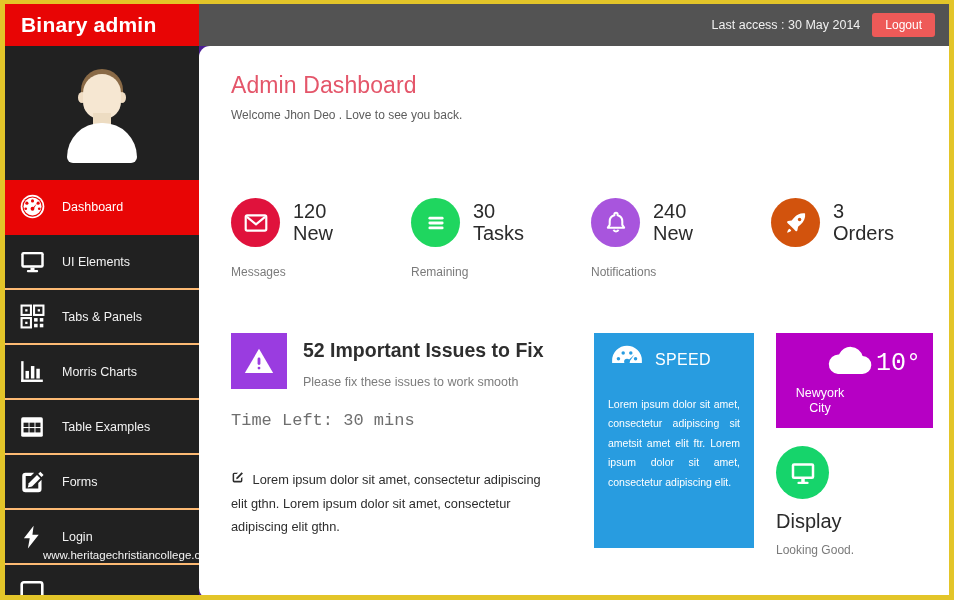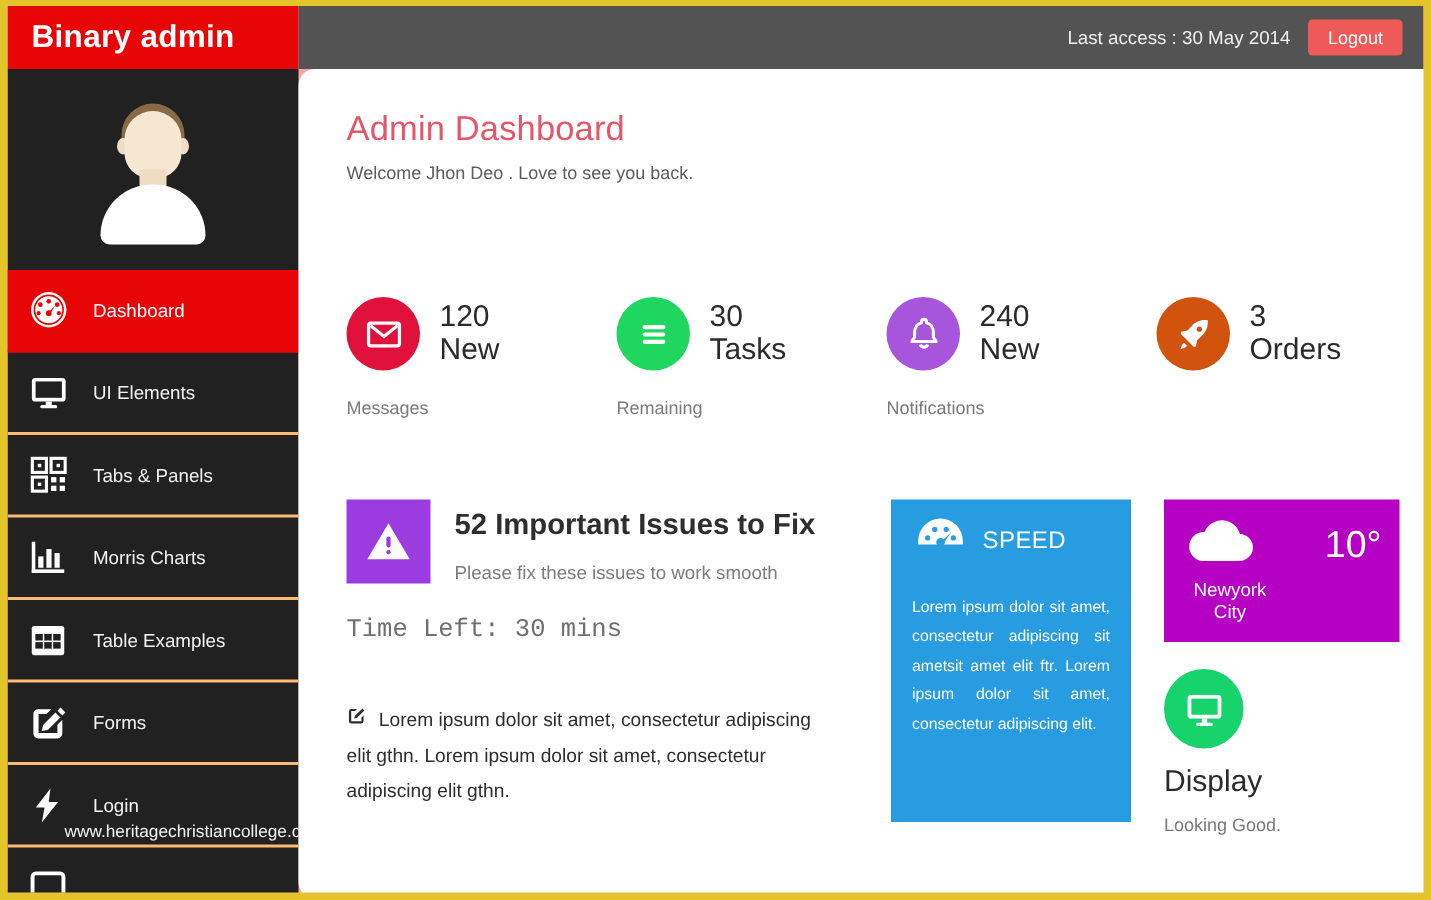--- a/index.html
+++ b/index.html
@@ -8,21 +8,21 @@
     width: 954px; height: 600px;
     overflow: hidden;
     font-family: "Liberation Sans", sans-serif;
     background: #ffffff;
   }
   #frame {
     position: relative;
     width: 954px; height: 600px;
     border: 5px solid #e3c529;
     border-top-width: 4px;
-    background: #fca5a5;
+    background: #4c1d95;
     overflow: hidden;
   }
 
   
   #header {
     position: absolute; top: 0; left: 0;
     width: 944px; height: 42px;
     display: flex; align-items: stretch;
   }
   #logo-box {
@@ -247,21 +247,21 @@
   }
 
   
   #right-col { margin-left: 22px; width: 160px; }
   #weather-tile {
     width: 157px; height: 95px;
     background: #b600c4;
     padding: 10px 12px 0 12px;
     position: relative;
   }
-  #weather-top { display: flex; align-items: flex-start; justify-content: space-between; }
+  #weather-top { display: flex; align-items: flex-start; justify-content: flex-end; font-family: Liberation Mono, monospace; }
   #weather-temp {
     color: #ffffff;
     font-size: 25px;
     line-height: 1;
     padding-top: 8px;
   }
   #weather-city {
     color: #ffffff;
     font-size: 12.5px;
     line-height: 1.18;

